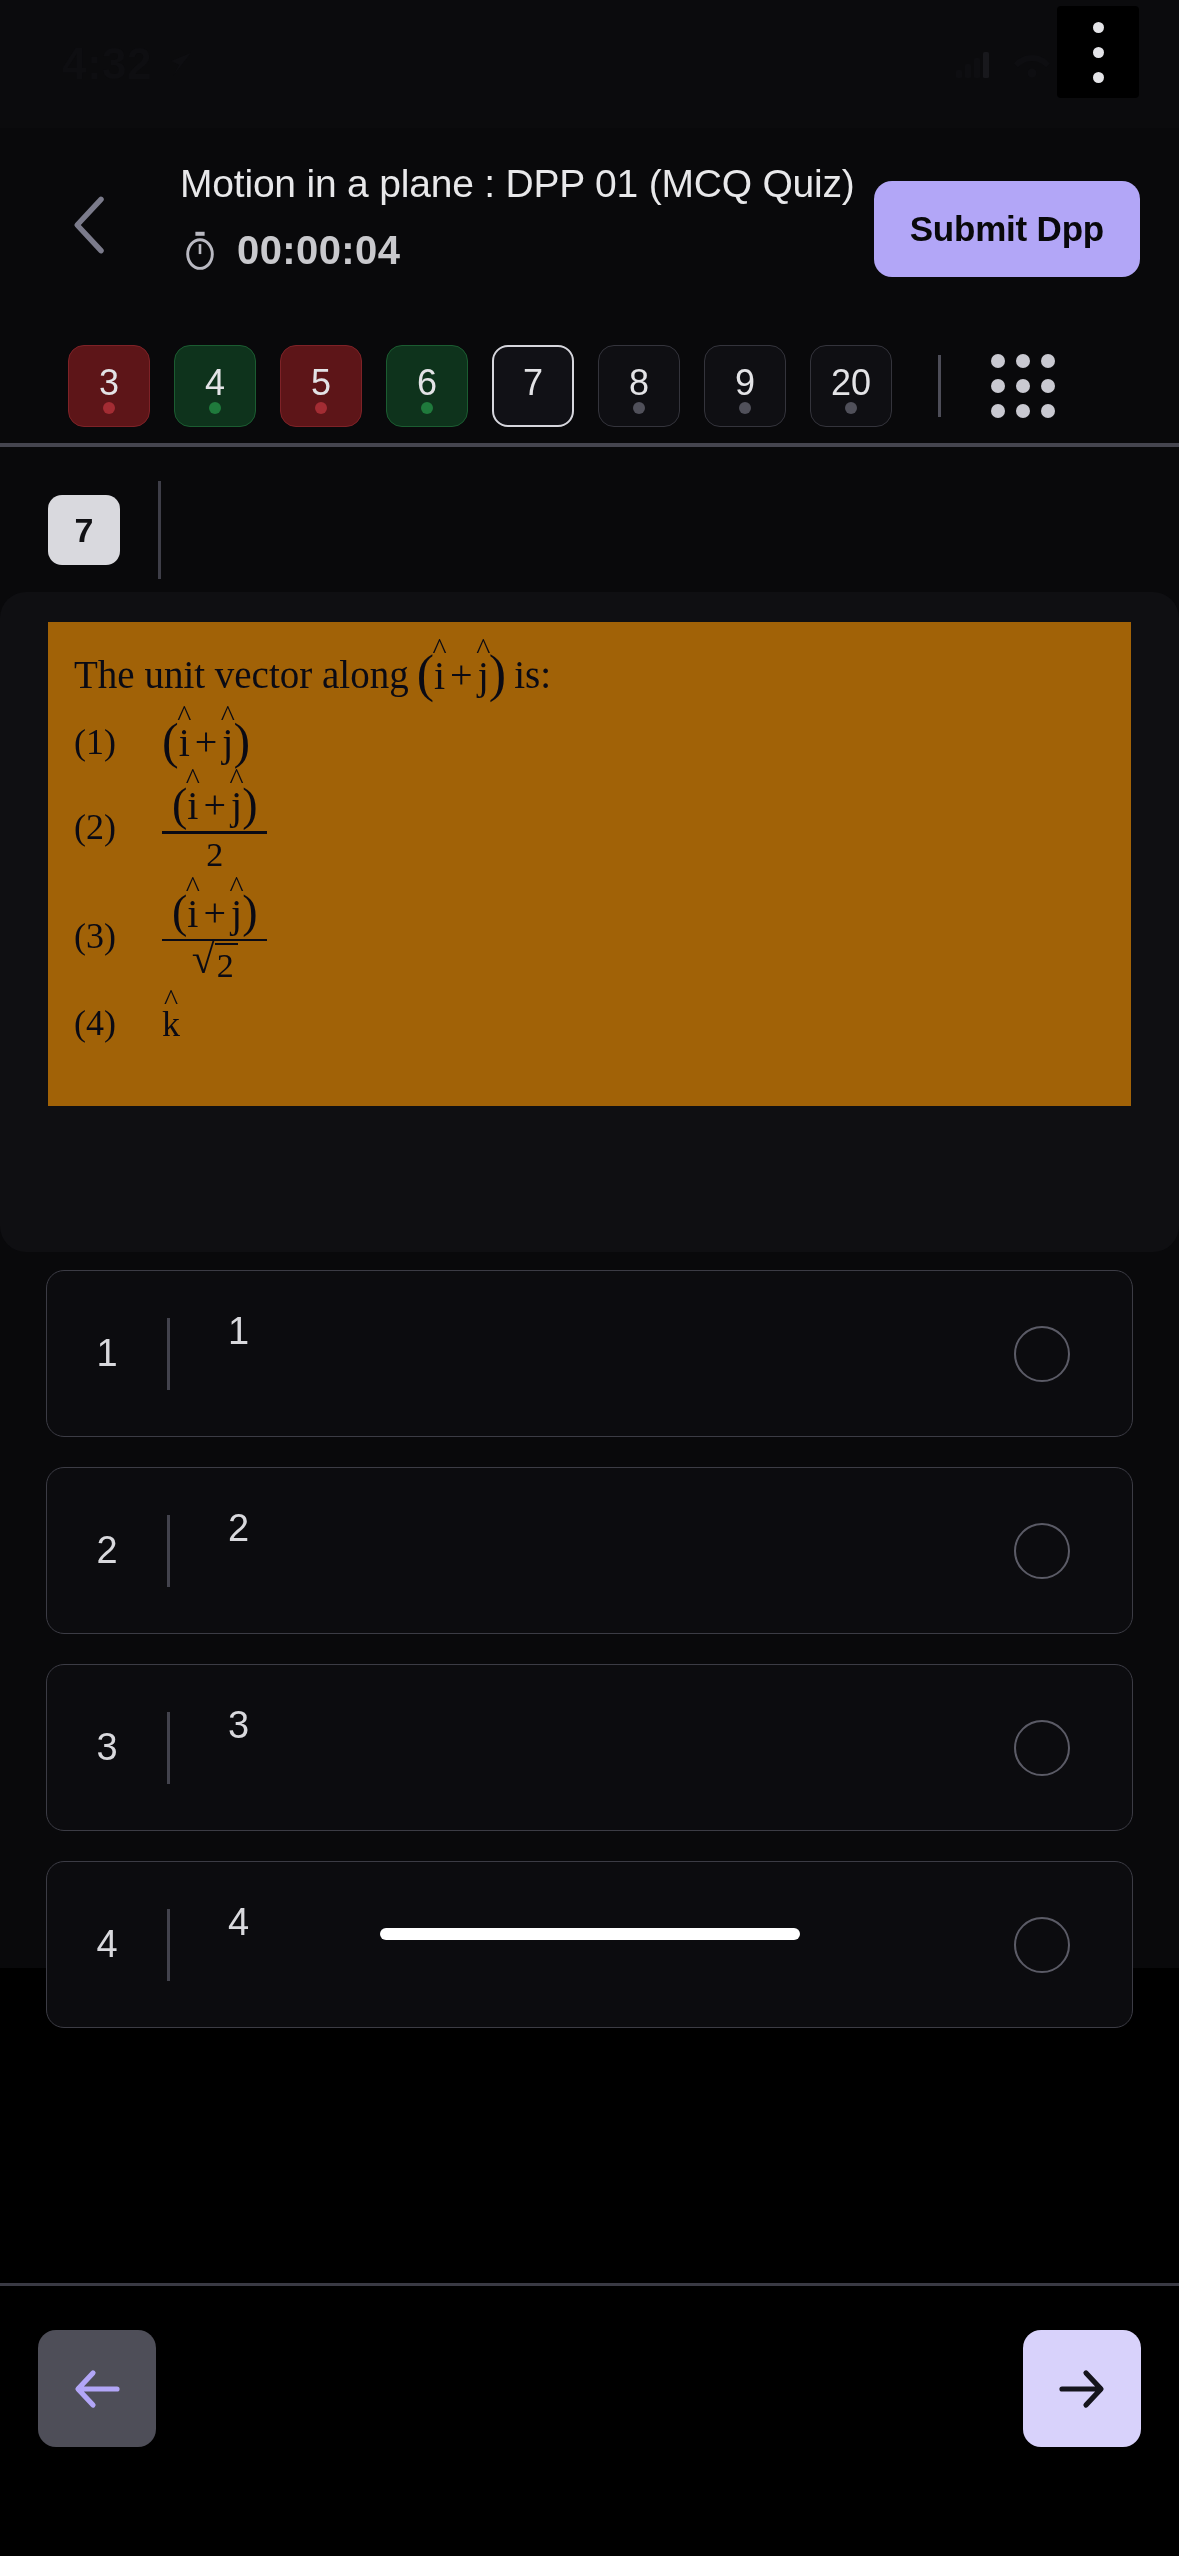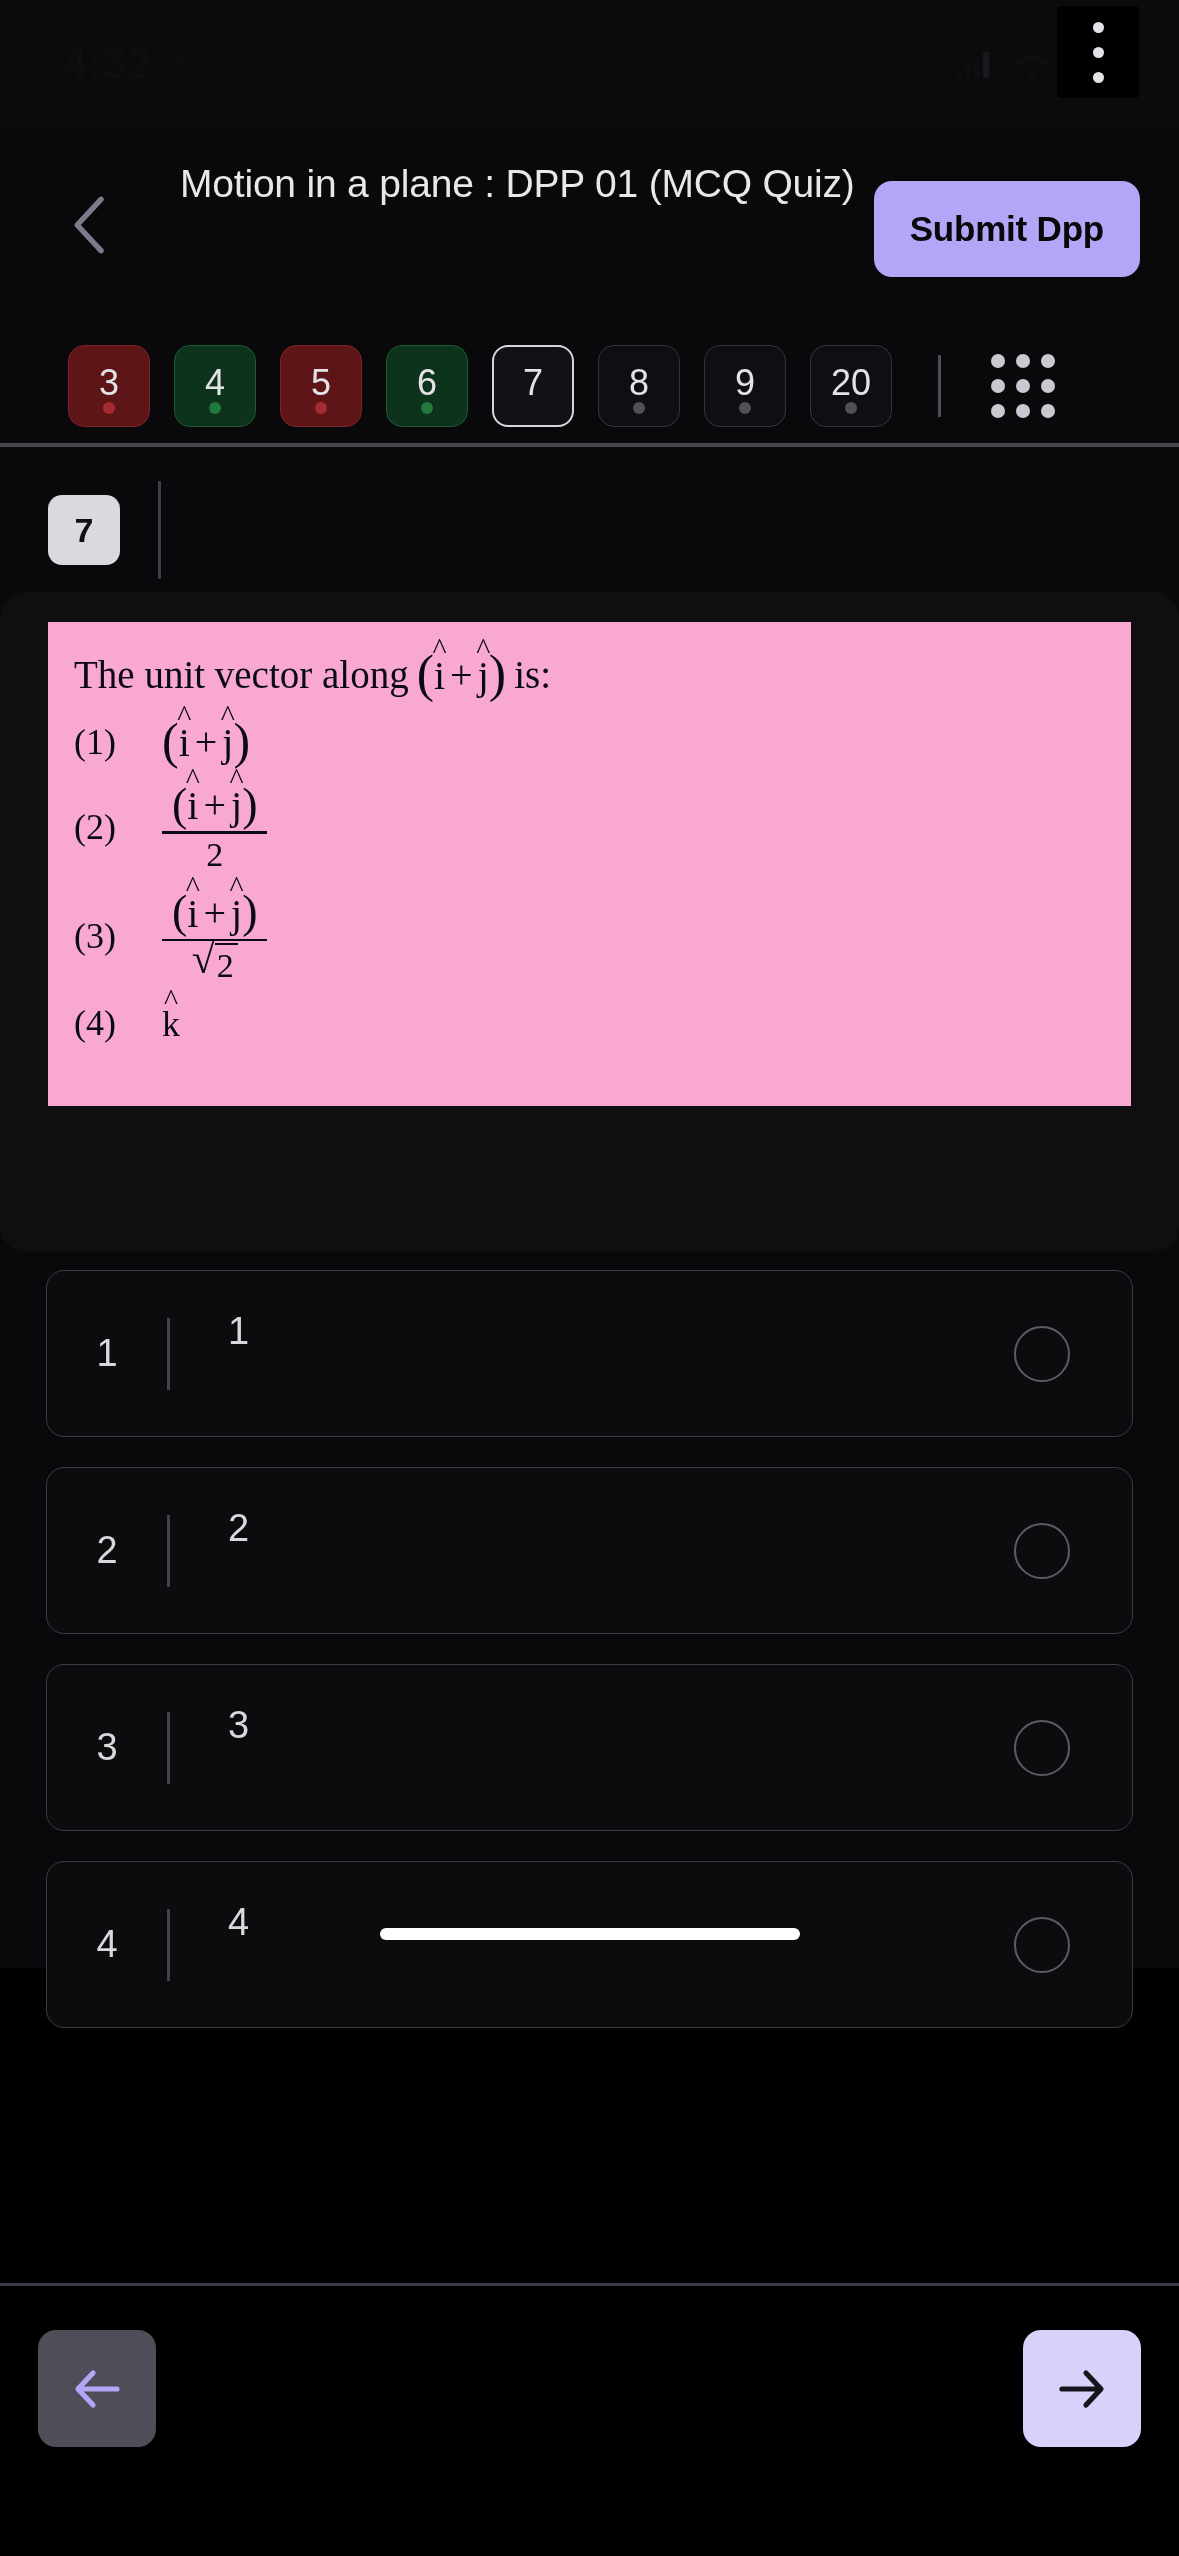--- a/index.html
+++ b/index.html
@@ -106,21 +106,21 @@
   }
   .kebab i { width:11px; height:11px; border-radius:50%; background:#e4e4e8; display:block; }
 
   
   .qwrap {
     position:absolute; top:592px; left:0; width:1179px; height:660px;
     background:#0f0f12; border-radius:26px;
   }
   .qcard {
     position:absolute; left:48px; top:30px; width:1083px; height:484px;
-    background:#f9a8d4; overflow:hidden;
+    background:#a16207; overflow:hidden;
   }
   .qtext {
     font-family:"Liberation Serif", serif; color:#0a0a14;
     font-size:39px; margin:28px 0 0 26px; display:flex; align-items:center; gap:8px;
   }
   .opts { margin:18px 0 0 26px; font-family:"Liberation Serif", serif; color:#0a0a14; }
   .opt { display:flex; align-items:center; gap:26px; margin-bottom:4px; }
   .opt-lbl { font-size:36px; width:62px; }
   .opt-body { font-size:36px; display:flex; align-items:center; }
   .paren { display:inline-flex; align-items:center; font-size:40px; }
@@ -202,20 +202,28 @@
       <span class="sb-batt">67</span>
     </div>
   </div>
 
   <div class="header"></div>
   <svg class="back-chevron" viewBox="0 0 24 32">
     <path d="M18 2 L5 16 L18 30" stroke="#7b7b8b" stroke-width="3" fill="none" stroke-linecap="round" stroke-linejoin="round"></path>
   </svg>
   <div class="header-center">
     <div class="header-title">Motion in a plane : DPP 01 (MCQ Quiz)</div>
+    <div class="timer-row">
+      <svg class="timer-icon" viewBox="0 0 24 26">
+        <rect x="9" y="0.5" width="6" height="2.6" fill="#b9b9c2"></rect>
+        <ellipse cx="12" cy="15" rx="8" ry="9.3" stroke="#b9b9c2" stroke-width="1.9" fill="none"></ellipse>
+        <line x1="12" y1="15" x2="12" y2="8.5" stroke="#b9b9c2" stroke-width="1.7"></line>
+      </svg>
+      <span class="timer-text">00:00:04</span>
+    </div>
   </div>
   <button class="submit-btn">Submit Dpp</button>
 
   <div class="chipstrip">
     <div class="chip red">
       <span class="chip-num">3</span>
       <span class="chip-dot"></span>
     </div>
     <div class="chip green">
       <span class="chip-num">4</span>

